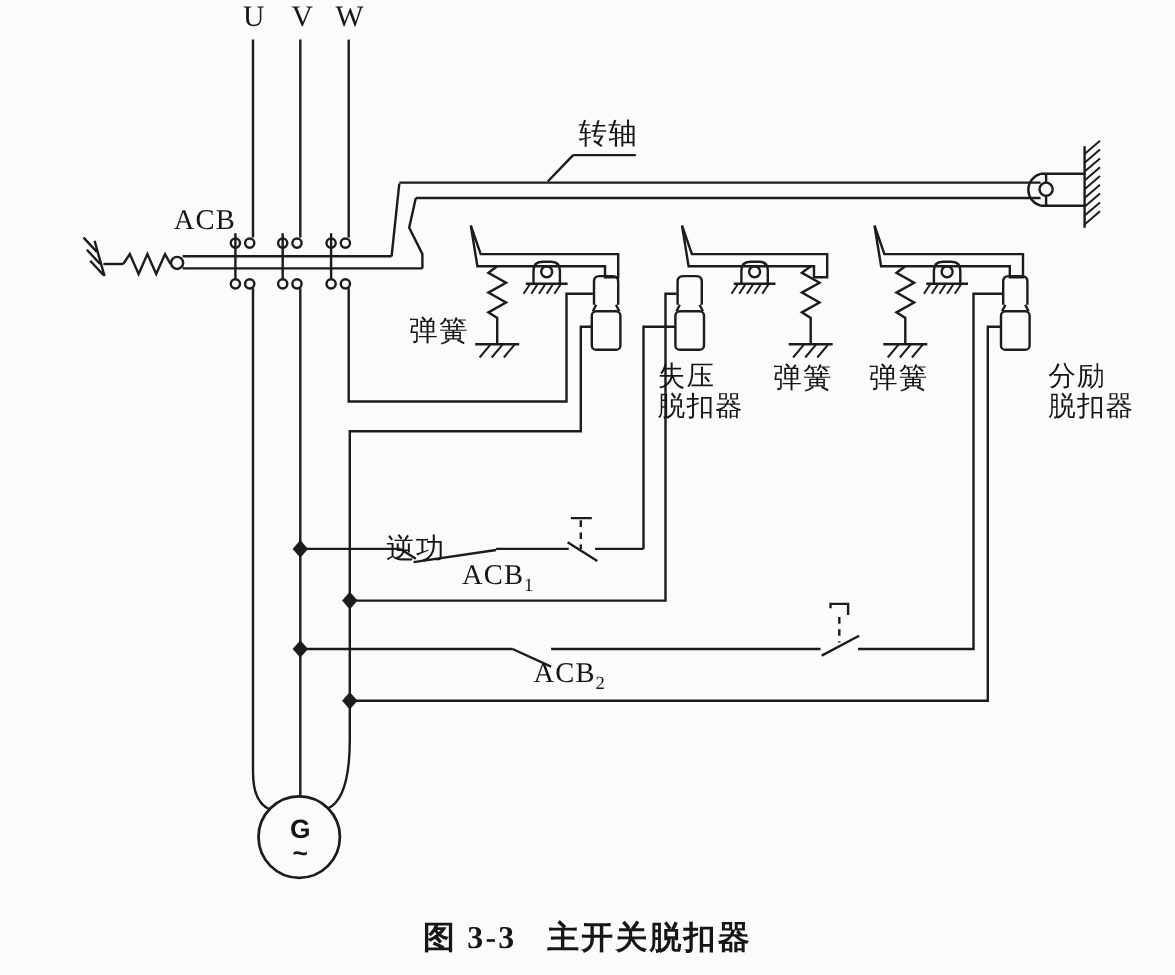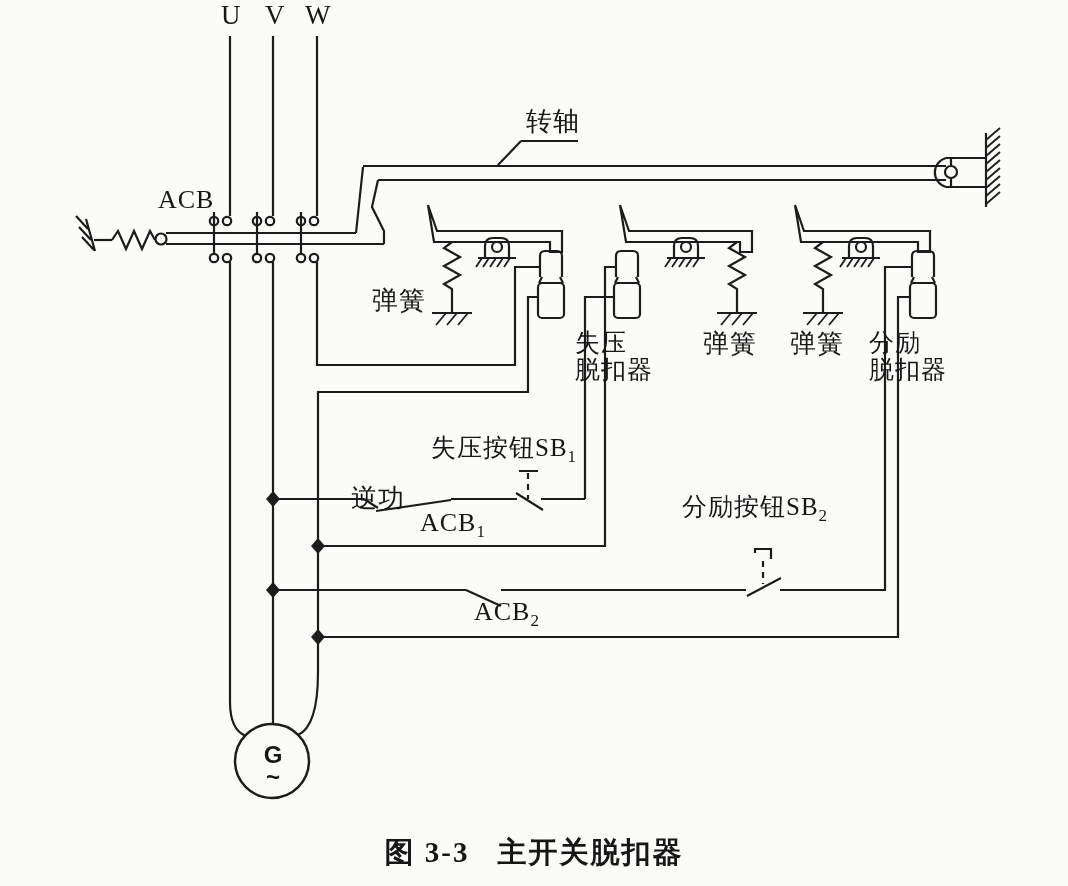--- a/index.html
+++ b/index.html
@@ -149,40 +149,34 @@
   <div class="lbl phase" style="left:265px;top:2px">V</div>
   <div class="lbl phase" style="left:305px;top:2px">W</div>
 
   <div class="lbl" style="left:158px;top:186px">ACB</div>
   <div class="lbl" style="left:526px;top:108px">转轴</div>
 
   <div class="lbl" style="left:372px;top:287px">弹簧</div>
   <div class="lbl" style="left:703px;top:330px">弹簧</div>
   <div class="lbl" style="left:790px;top:330px">弹簧</div>
 
-  <div class="lbl small" style="left:575px;top:329px">
+  <div class="lbl small" style="left:598px;top:329px">
     <div>失压</div>
     <div>脱扣器</div>
   </div>
-  <div class="lbl small" style="left:869px;top:329px">
+  <div class="lbl small" style="left:953px;top:329px">
     <div>分励</div>
     <div>脱扣器</div>
   </div>
 
-  <div class="lbl small" style="left:431px;top:434px">
-    <span>失压按钮SB</span><sub>1</sub>
-  </div>
   <div class="lbl" style="left:351px;top:485px">逆功</div>
   <div class="lbl" style="left:420px;top:509px">
     <span>ACB</span><sub>1</sub>
   </div>
-  <div class="lbl small" style="left:682px;top:493px">
-    <span>分励按钮SB</span><sub>2</sub>
-  </div>
-  <div class="lbl" style="left:474px;top:598px">
+  <div class="lbl" style="left:485px;top:598px">
     <span>ACB</span><sub>2</sub>
   </div>
 
   <div class="gsym" style="left:262px;top:744px;width:22px;text-align:center">G</div>
   <div class="gsym" style="left:262px;top:766px;width:22px;text-align:center">~</div>
 
   <div id="caption">
     <span>图 3-3</span><span class="gap"></span><span>主开关脱扣器</span>
   </div>
 </div>

